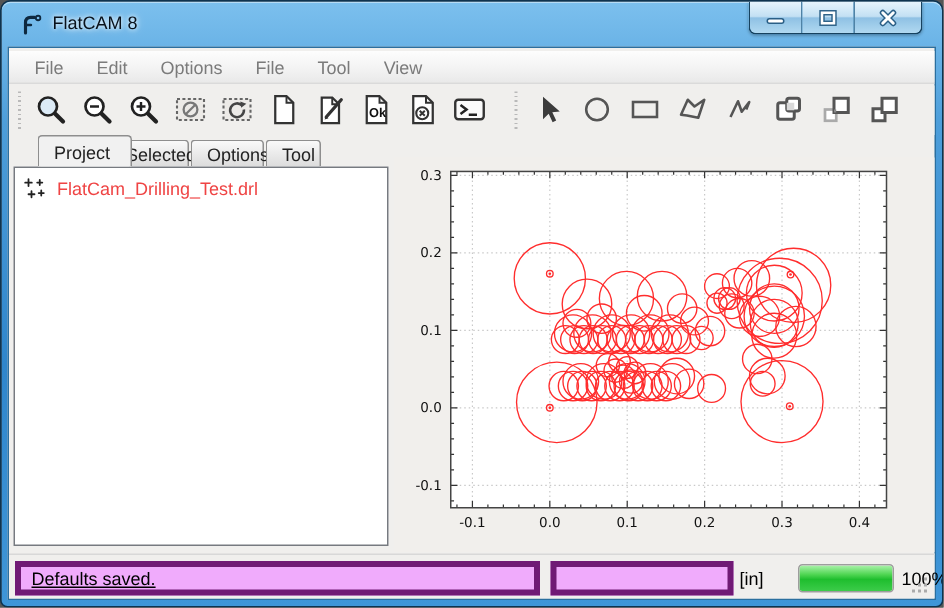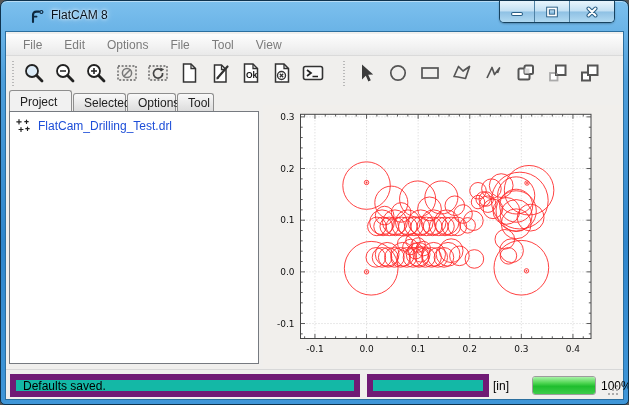--- a/index.html
+++ b/index.html
@@ -11,21 +11,21 @@
     border-radius:7px 7px 5px 5px;
     background:linear-gradient(180deg,#7cc0ee 0%,#4d9eda 20%,#2f86cc 60%,#3f96d8 100%);
     overflow:hidden;
     box-shadow:inset 0 1px 0 rgba(255,255,255,.45);
   }
   .client{
     position:absolute;left:4px;right:4px;top:30px;bottom:4px;
     background:#f0efed;border:1px solid #2b6f9f;
   }
   
-  .titlebar{position:absolute;left:16px;top:0;right:0;height:40px;}
+  .titlebar{position:absolute;left:0;top:0;right:0;height:40px;}
   .app-icon{position:absolute;left:11px;top:6px;width:18px;height:18px;}
   .title-text{
     position:absolute;left:34px;top:7px;font-size:12px;color:#09121c;
     text-shadow:0 0 3px rgba(255,255,255,.9),0 0 6px rgba(255,255,255,.8);
   }
   .caption-group{
     position:absolute;right:13px;top:0;height:22px;display:flex;
     border:1px solid #17425f;border-top:none;border-radius:0 0 5px 5px;
     overflow:hidden;box-shadow:0 1px 2px rgba(0,0,0,.25);
   }
@@ -62,31 +62,31 @@
   }
   .tab.active{
     top:0;height:21px;padding-top:4px;background:#f1f1f1;z-index:2;
   }
   
   .tree{
     position:absolute;left:8px;top:110px;width:250px;height:253px;
     background:#fff;border:1px solid #767a80;
   }
   .tree-item{display:flex;align-items:center;margin:6px 0 0 6px;}
-  .tree-item-label{font-size:12px;color:#1d4ed8;margin-left:6px;}
+  .tree-item-label{font-size:12px;color:#ef4444;margin-left:6px;}
   
   .plot-canvas{position:absolute;left:262px;top:104px;width:360px;height:263px;background:#f1efec;}
   
   .statusbar{
     position:absolute;left:5px;right:5px;top:368px;height:31px;
     background:#f0efed;border-top:1px solid #d8d8d8;
   }
   .status-box{
-    position:absolute;top:4px;height:23px;border:6px solid #701a75;background:#14b8a6;
-    display:flex;align-items:center;padding-left:7px;font-size:12px;color:#000;
+    position:absolute;top:4px;height:23px;border:4px solid #701a75;background:#f0abfc;
+    display:flex;align-items:center;padding-left:7px;font-size:12px;color:#000;text-decoration:underline;
   }
   .units-label{position:absolute;left:487px;top:9px;font-size:12px;color:#000;}
   .progress{
     position:absolute;left:526px;top:6px;width:64px;height:19px;
     border:1px solid #9d9d9d;border-radius:3px;background:#e6e6e6;overflow:hidden;
   }
   .progress-fill{
     height:100%;
     background:linear-gradient(180deg,#a8f2a8 0%,#50d653 35%,#1fbe2e 55%,#3ccc4a 100%);
   }
@@ -268,21 +268,21 @@
       </div>
       <div class="tb-btn" style="left:570px;">
         <svg width="24" height="24" viewBox="0 0 24 24">
           <rect x="4" y="11.5" width="8" height="8" fill="#fff" stroke="#555" stroke-width="2"></rect>
           <rect x="10" y="4.5" width="9.5" height="9.5" fill="#fff" stroke="#555" stroke-width="2"></rect>
         </svg>
       </div>
     </div>
 
     <div class="tabbar" style="left:3px;top:58px;">
-      <div class="tab active" style="left:0px;width:63px;">Project</div>
+      <div class="tab active" style="left:16px;width:63px;">Project</div>
       <div class="tab" style="left:64px;width:53px;">Selected</div>
       <div class="tab" style="left:118px;width:49px;">Options</div>
       <div class="tab" style="left:168px;width:37px;">Tool</div>
     </div>
 
     <div class="tree" style="left:3px;top:79px;">
       <div class="tree-item">
         <svg width="16" height="16" viewBox="0 0 16 16">
           <g stroke="#222" stroke-width="1.2" stroke-linecap="round">
             <path d="M3,1.5 V6 M0.8,3.8 H5.2"></path>

